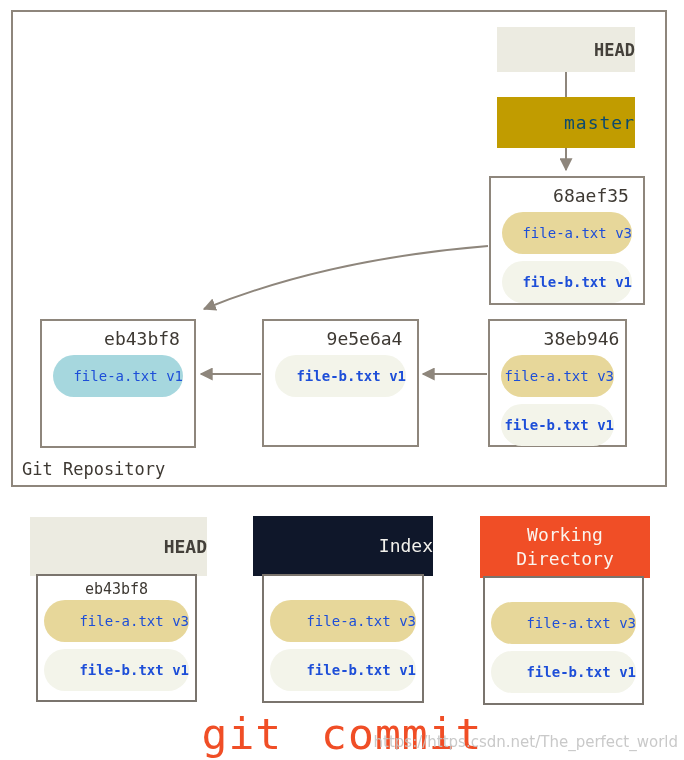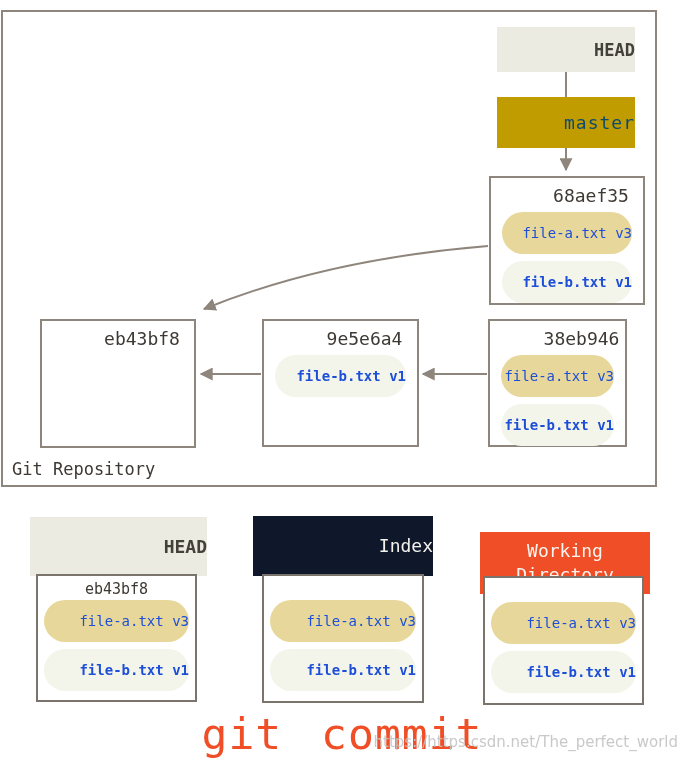--- a/index.html
+++ b/index.html
@@ -2,41 +2,41 @@
 <html><head>
 <meta charset="utf-8">
 <style>
   html,body{margin:0;padding:0;background:#ffffff;}
   .canvas{
     position:relative;width:684px;height:760px;background:#ffffff;
     font-family:"DejaVu Sans Mono","Liberation Mono",monospace;
     color:#3e3933;overflow:hidden;
   }
   .abs{position:absolute;box-sizing:border-box;}
-  .repo-box{left:1px;top:10px;width:656px;height:477px;border:2px solid #8e867c;background:transparent;}
+  .repo-box{left:11px;top:10px;width:656px;height:477px;border:2px solid #8e867c;background:transparent;}
   .repo-label{left:9px;bottom:6px;font-size:17px;color:#3e3933;}
   .hdr{display:flex;align-items:center;justify-content:flex-end;text-align:center;}
   .head-top{left:497px;top:27px;width:138px;height:45px;background:#ecebe1;font-weight:bold;font-size:17px;color:#44403a;}
   .master{left:497px;top:97px;width:138px;height:51px;background:#c19c00;font-size:18px;letter-spacing:1px;color:#0c4a6e;}
   .commit{background:#ffffff;border:2px solid #8e867c;}
   .commit-68{left:489px;top:176px;width:156px;height:129px;}
   .commit-eb{left:40px;top:319px;width:156px;height:129px;}
   .commit-9e{left:262px;top:319px;width:157px;height:128px;}
   .commit-38{left:488px;top:319px;width:139px;height:128px;}
   .commit-title{height:32px;line-height:32px;text-align:center;font-size:18px;padding-top:2px;padding-left:48px;}
   .pill{margin:0 11px 7px 11px;height:42px;line-height:42px;border-radius:21px;text-align:right;font-size:14px;color:#1d4ed8;}
   .pill-tan{background:#e7d79a;}
   .pill-light{background:#f3f4ea;font-weight:bold;}
   .pill-blue{background:#a6d7de;}
   .pill-pink{background:#f6b7ad;}
   .arrows{left:0;top:0;width:684px;height:760px;pointer-events:none;}
   .col-hdr{font-size:18px;line-height:24px;}
   .head-hdr{left:30px;top:517px;width:177px;height:59px;background:#ecebe1;font-weight:bold;color:#44403a;}
   .index-hdr{left:253px;top:516px;width:180px;height:60px;background:#0f172a;color:#f2f1ec;padding-left:20px;}
-  .wd-hdr{left:480px;top:516px;width:170px;height:62px;background:#f04e26;color:#faf4ee;margin-top:16px;}
+  .wd-hdr{left:480px;top:516px;width:170px;height:62px;background:#f04e26;color:#faf4ee;}
   .tree-body{background:#ffffff;border:2px solid #7a746d;}
   .head-body{left:36px;top:574px;width:161px;height:128px;}
   .index-body{left:262px;top:574px;width:162px;height:129px;}
   .wd-body{left:483px;top:576px;width:161px;height:129px;}
   .tree-commit-id{height:24px;line-height:26px;text-align:center;font-size:15px;}
   .tree-spacer{height:24px;}
   .tree-body .pill{margin:0 6px 7px 6px;}
   .command{left:0;top:709px;width:684px;text-align:center;font-size:43px;word-spacing:12px;letter-spacing:1px;color:#f04e26;}
   .watermark{right:6px;top:733px;font-size:15px;color:rgba(195,195,195,0.9);
     font-family:"DejaVu Sans","Liberation Sans",sans-serif;}
@@ -59,20 +59,21 @@
   </div>
 
   <div class="abs commit commit-68">
     <div class="commit-title">68aef35</div>
     <div class="pill pill-tan">file-a.txt v3</div>
     <div class="pill pill-light">file-b.txt v1</div>
   </div>
 
   <div class="abs commit commit-eb">
     <div class="commit-title">eb43bf8</div>
+    <div class="pill pill-blue">file-a.txt v1</div>
   </div>
 
   <div class="abs commit commit-9e">
     <div class="commit-title">9e5e6a4</div>
     <div class="pill pill-light">file-b.txt v1</div>
   </div>
 
   <div class="abs commit commit-38">
     <div class="commit-title">38eb946</div>
     <div class="pill pill-tan">file-a.txt v3</div>

